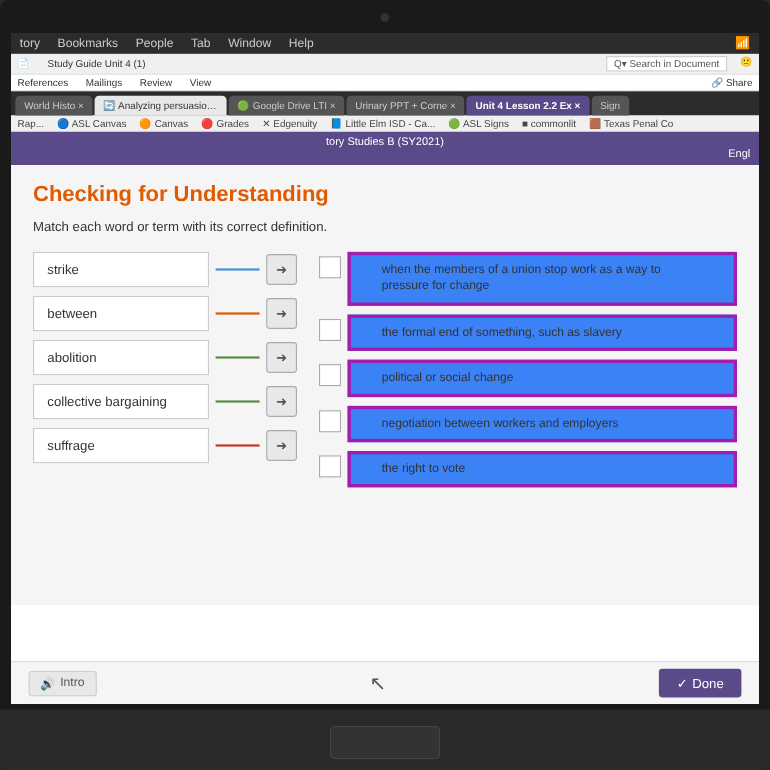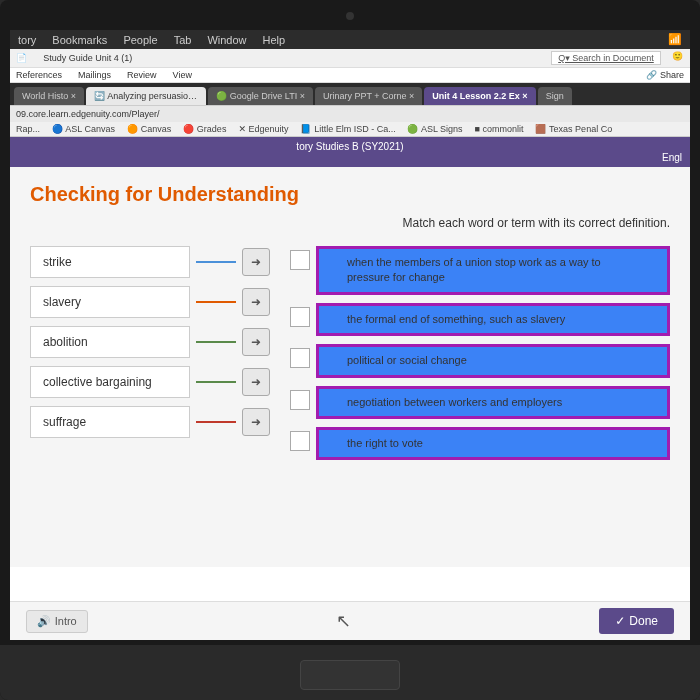--- a/index.html
+++ b/index.html
@@ -151,21 +151,20 @@
       color: #e05a00;
       font-size: 20px;
       font-weight: bold;
       margin-bottom: 10px;
     }
 
     .instruction {
       font-size: 12px;
       color: #333;
       margin-bottom: 16px;
-      text-align: right;
     }
 
     
     .matching-container {
       display: flex;
       gap: 20px;
       align-items: flex-start;
     }
 
     .left-column {
@@ -313,21 +312,21 @@
       <span>Help</span>
       <span style="margin-left:auto; display:flex; gap:8px;">
         <span>📶</span>
       </span>
     </div>
 
     <div class="word-toolbar">
       <span>📄</span>
       <span>Study Guide Unit 4 (1)</span>
       <span style="margin-left: auto; display:flex; gap:12px; color:#555;">
-        <span style="background:#fff; border:1px solid #ccc; padding:1px 6px; font-size:9px;text-decoration:underline;">Q▾ Search in Document</span>
+        <span style="background:#fff; border:1px solid #ccc; padding:1px 6px; font-size:9px;">Q▾ Search in Document</span>
         <span>🙂</span>
       </span>
     </div>
 
     <div class="word-ribbon">
       <span>References</span>
       <span>Mailings</span>
       <span>Review</span>
       <span>View</span>
       <span style="margin-left:auto;">
@@ -351,23 +350,20 @@
         <span>Urinary PPT + Corne ×</span>
       </div>
       <div class="tab purple">
         <span>Unit 4 Lesson 2.2 Ex ×</span>
       </div>
       <div class="tab">
         <span>Sign</span>
       </div>
     </div>
 
-    <div class="address-bar">
-      <span>09.core.learn.edgenuity.com/Player/</span>
-    </div>
 
     <div class="bookmarks-bar">
       <span>Rap...</span>
       <span>🔵 ASL Canvas</span>
       <span>🟠 Canvas</span>
       <span>🔴 Grades</span>
       <span>✕ Edgenuity</span>
       <span>📘 Little Elm ISD - Ca...</span>
       <span>🟢 ASL Signs</span>
       <span>■ commonlit</span>
@@ -387,21 +383,21 @@
 
         <div class="left-column">
 
           <div class="term-row">
             <div class="term-box">strike</div>
             <div class="connector-line blue"></div>
             <div class="arrow-btn">➜</div>
           </div>
 
           <div class="term-row">
-            <div class="term-box">slavery</div>
+            <div class="term-box">between</div>
             <div class="connector-line orange"></div>
             <div class="arrow-btn">➜</div>
           </div>
 
           <div class="term-row">
             <div class="term-box">abolition</div>
             <div class="connector-line green"></div>
             <div class="arrow-btn">➜</div>
           </div>
 

